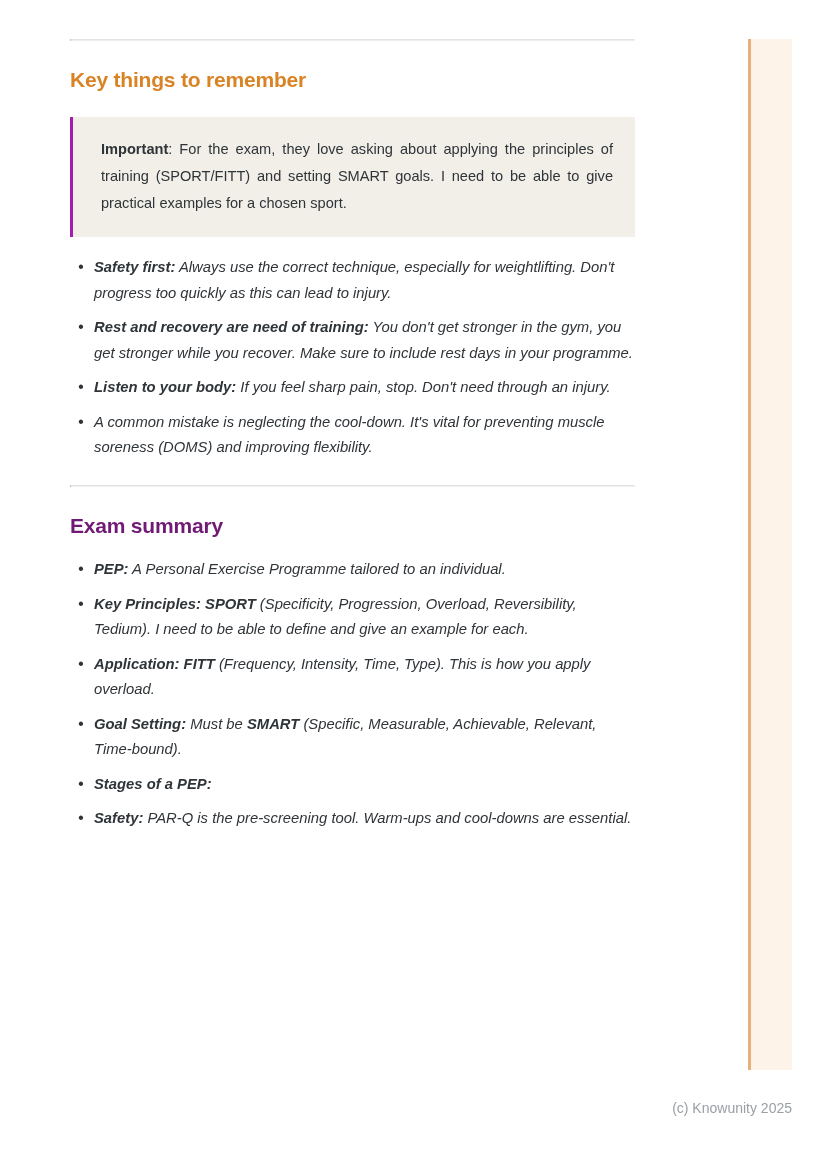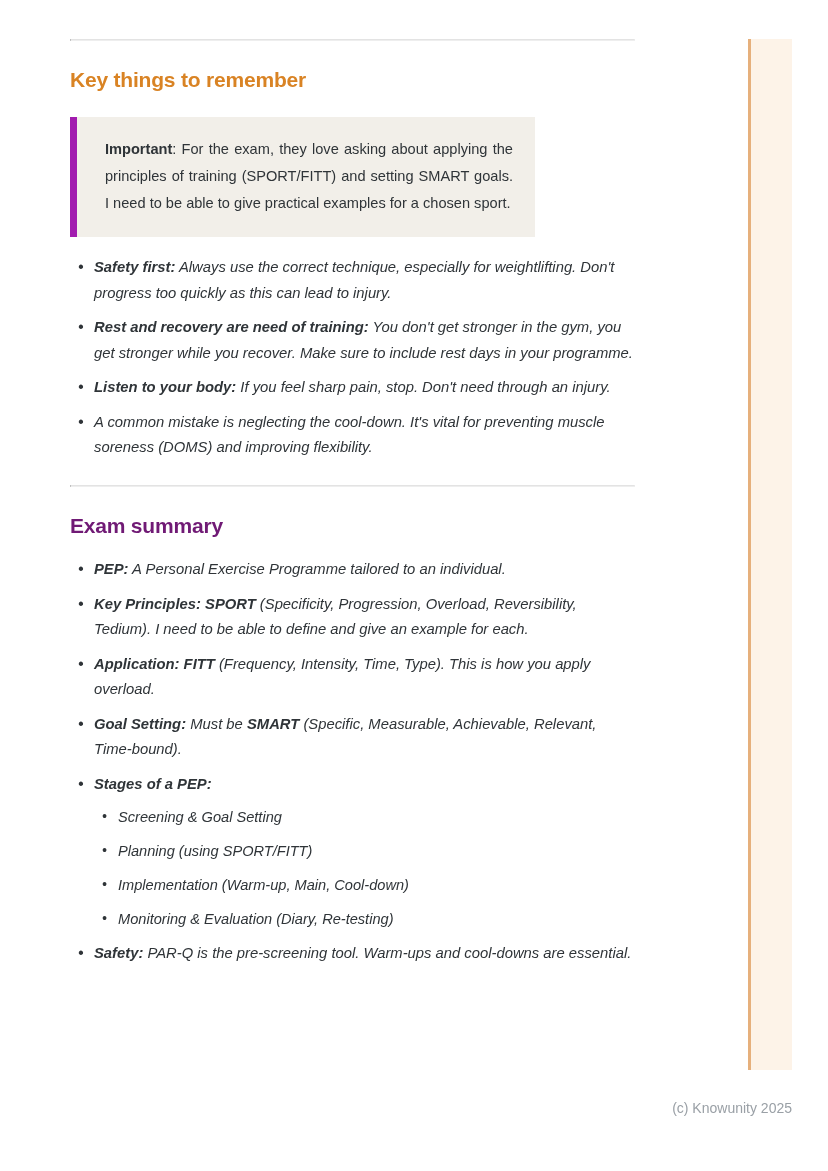--- a/index.html
+++ b/index.html
@@ -60,24 +60,24 @@
     color: #d98324;
     margin: 26px 0 0 0;
     font-weight: bold;
     letter-spacing: -0.2px;
   }
   h2.section-title.amber { color: #701a75; }
 
   .callout {
     margin-top: 24px;
     background: #f2efe9;
-    border-left: 7px solid #a21caf;
+    border-left: 3px solid #a21caf;
     padding: 19px 22px 20px 28px;
     box-sizing: border-box;
-    width: 465px;
+    width: 565px;
   }
   .callout p {
     margin: 0;
     font-size: 14.6px;
     line-height: 27px;
     color: #2f3438;
     text-align: justify;
   }
   .callout strong { font-weight: bold; }
 
@@ -168,26 +168,20 @@
     <hr class="rule mid">
 
     <h2 class="section-title amber">Exam summary</h2>
 
     <ul class="bullets">
       <li><b>PEP:</b><span> A Personal Exercise Programme tailored to an individual.</span></li>
       <li><b>Key Principles: SPORT</b><span> (Specificity, Progression, Overload, Reversibility, Tedium). I need to be able to define and give an example for each.</span></li>
       <li><b>Application: FITT</b><span> (Frequency, Intensity, Time, Type). This is how you apply overload.</span></li>
       <li><b>Goal Setting:</b><span> Must be </span><b>SMART</b><span> (Specific, Measurable, Achievable, Relevant, Time-bound).</span></li>
       <li><b>Stages of a PEP:</b>
-        <ul class="sub-bullets">
-          <li>Screening &amp; Goal Setting</li>
-          <li>Planning (using SPORT/FITT)</li>
-          <li>Implementation (Warm-up, Main, Cool-down)</li>
-          <li>Monitoring &amp; Evaluation (Diary, Re-testing)</li>
-        </ul>
       </li>
       <li><b>Safety:</b><span> PAR-Q is the pre-screening tool. Warm-ups and cool-downs are essential.</span></li>
     </ul>
 
   </div>
 
   <div class="footer">
     <span>(c) Knowunity 2025</span>
   </div>
 

